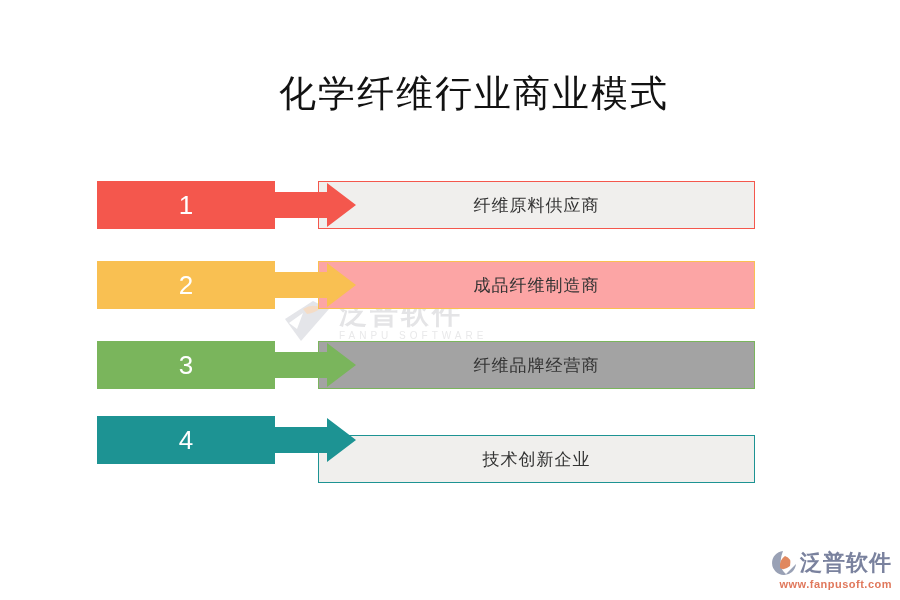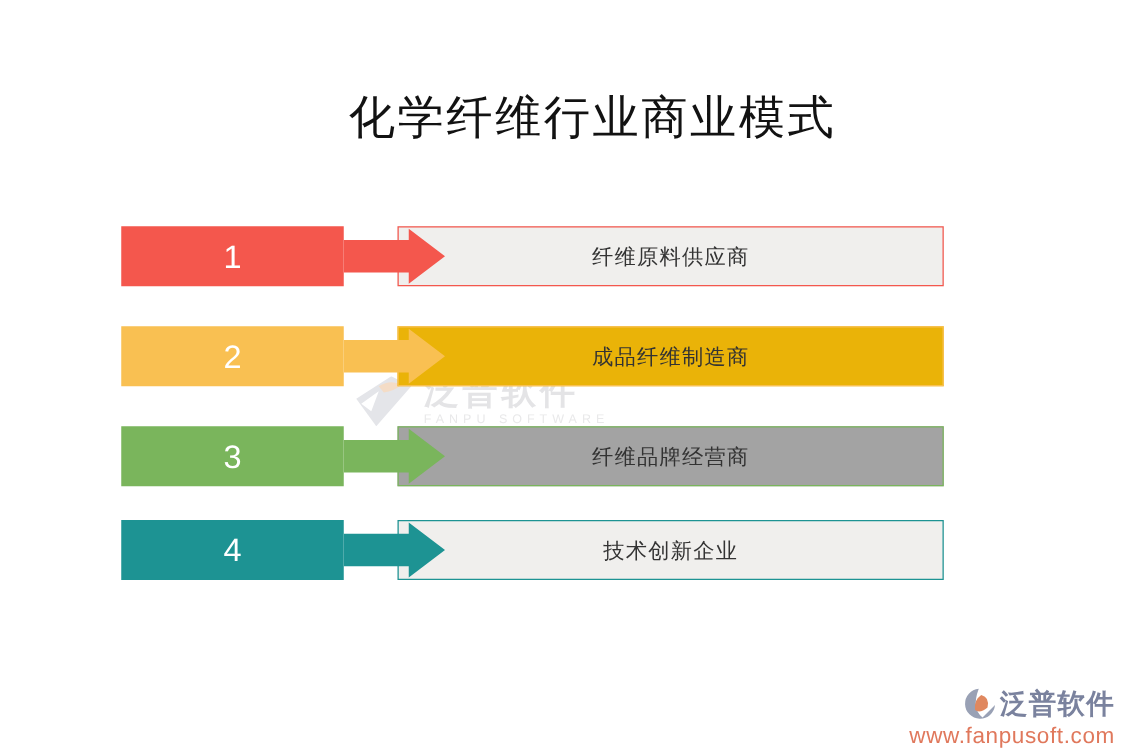--- a/index.html
+++ b/index.html
@@ -79,21 +79,21 @@
     display: flex; flex-direction: column; align-items: flex-end;
   }
   .brand-top { display: flex; align-items: center; gap: 3px; }
   .brand-logo { width: 26px; height: 28px; }
   .brand-name {
     font-family: "Liberation Serif", serif;
     font-size: 22px; font-weight: 700;
     color: #7A829E; letter-spacing: 1px; line-height: 1.1;
   }
   .brand-url {
-    font-size: 18px; font-weight: 400;
+    font-size: 11px; font-weight: 700;
     color: #E0785C; letter-spacing: 0.5px; margin-top: 1px;
   }
 </style>
 </head>
 <body>
 
 <div class="page-title">化学纤维行业商业模式</div>
 
 <div class="step-row r0">
   <div class="step-label-box" style="border-color: rgb(244, 87, 77); background: rgb(240, 239, 237);">
@@ -101,21 +101,21 @@
   </div>
   <div class="step-number-badge" style="background: rgb(244, 87, 77);">
       <span>1</span>
     </div>
   <svg class="step-arrow" viewBox="0 0 82 48">
     <polygon points="0,11 52,11 52,2 81,24 52,46 52,37 0,37" style="fill: rgb(244, 87, 77);"></polygon>
   </svg>
 </div>
 
 <div class="step-row r1">
-  <div class="step-label-box" style="border-color: rgb(249, 192, 82); background: #eab308;">
+  <div class="step-label-box" style="border-color: rgb(249, 192, 82); background: #fca5a5;">
     <span class="step-label">成品纤维制造商</span>
   </div>
   <div class="step-number-badge" style="background: rgb(249, 192, 82);">
       <span>2</span>
     </div>
   <svg class="step-arrow" viewBox="0 0 82 48">
     <polygon points="0,11 52,11 52,2 81,24 52,46 52,37 0,37" style="fill: rgb(249, 192, 82);"></polygon>
   </svg>
 </div>
 
@@ -125,21 +125,21 @@
   </div>
   <div class="step-number-badge" style="background: rgb(122, 181, 92);">
       <span>3</span>
     </div>
   <svg class="step-arrow" viewBox="0 0 82 48">
     <polygon points="0,11 52,11 52,2 81,24 52,46 52,37 0,37" style="fill: rgb(122, 181, 92);"></polygon>
   </svg>
 </div>
 
 <div class="step-row r3">
-  <div class="step-label-box" style="border-color: rgb(29, 147, 147); background: rgb(240, 239, 237);">
+  <div class="step-label-box" style="border-color: rgb(29, 147, 147); background: rgb(240, 239, 237); margin-top: 19px;">
     <span class="step-label">技术创新企业</span>
   </div>
   <div class="step-number-badge" style="background: rgb(29, 147, 147);">
       <span>4</span>
     </div>
   <svg class="step-arrow" viewBox="0 0 82 48">
     <polygon points="0,11 52,11 52,2 81,24 52,46 52,37 0,37" style="fill: rgb(29, 147, 147);"></polygon>
   </svg>
 </div>
 

